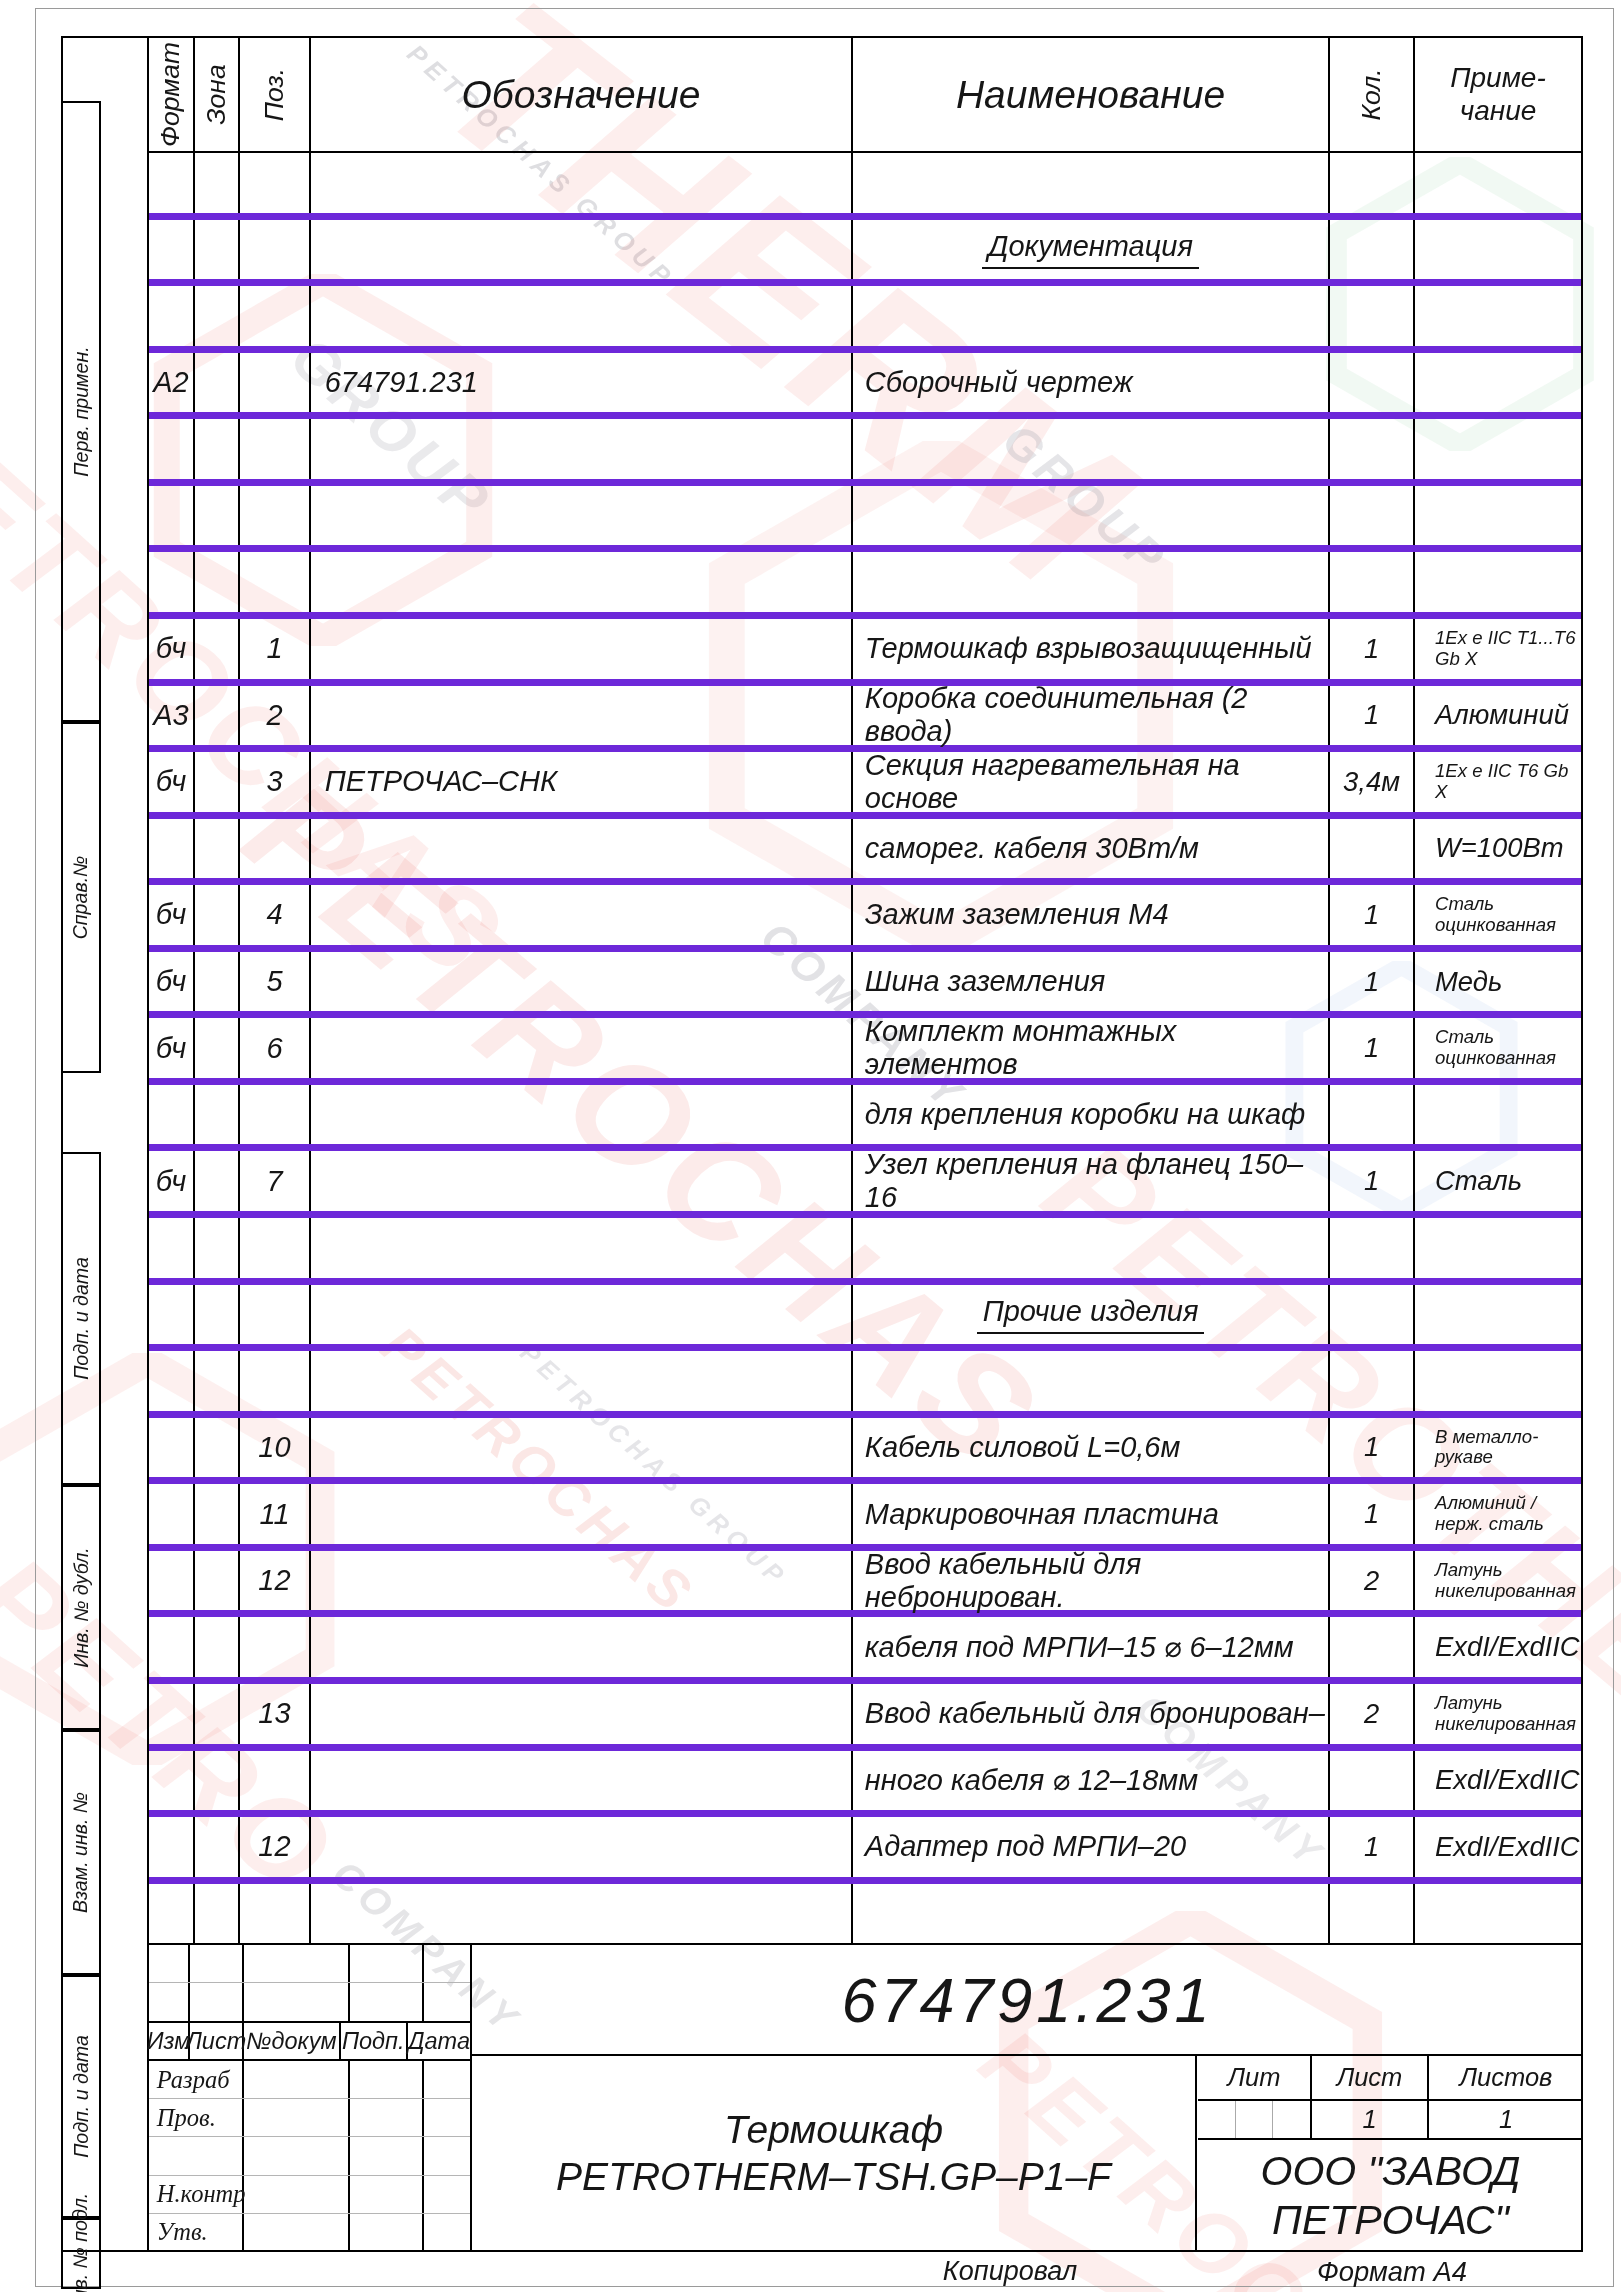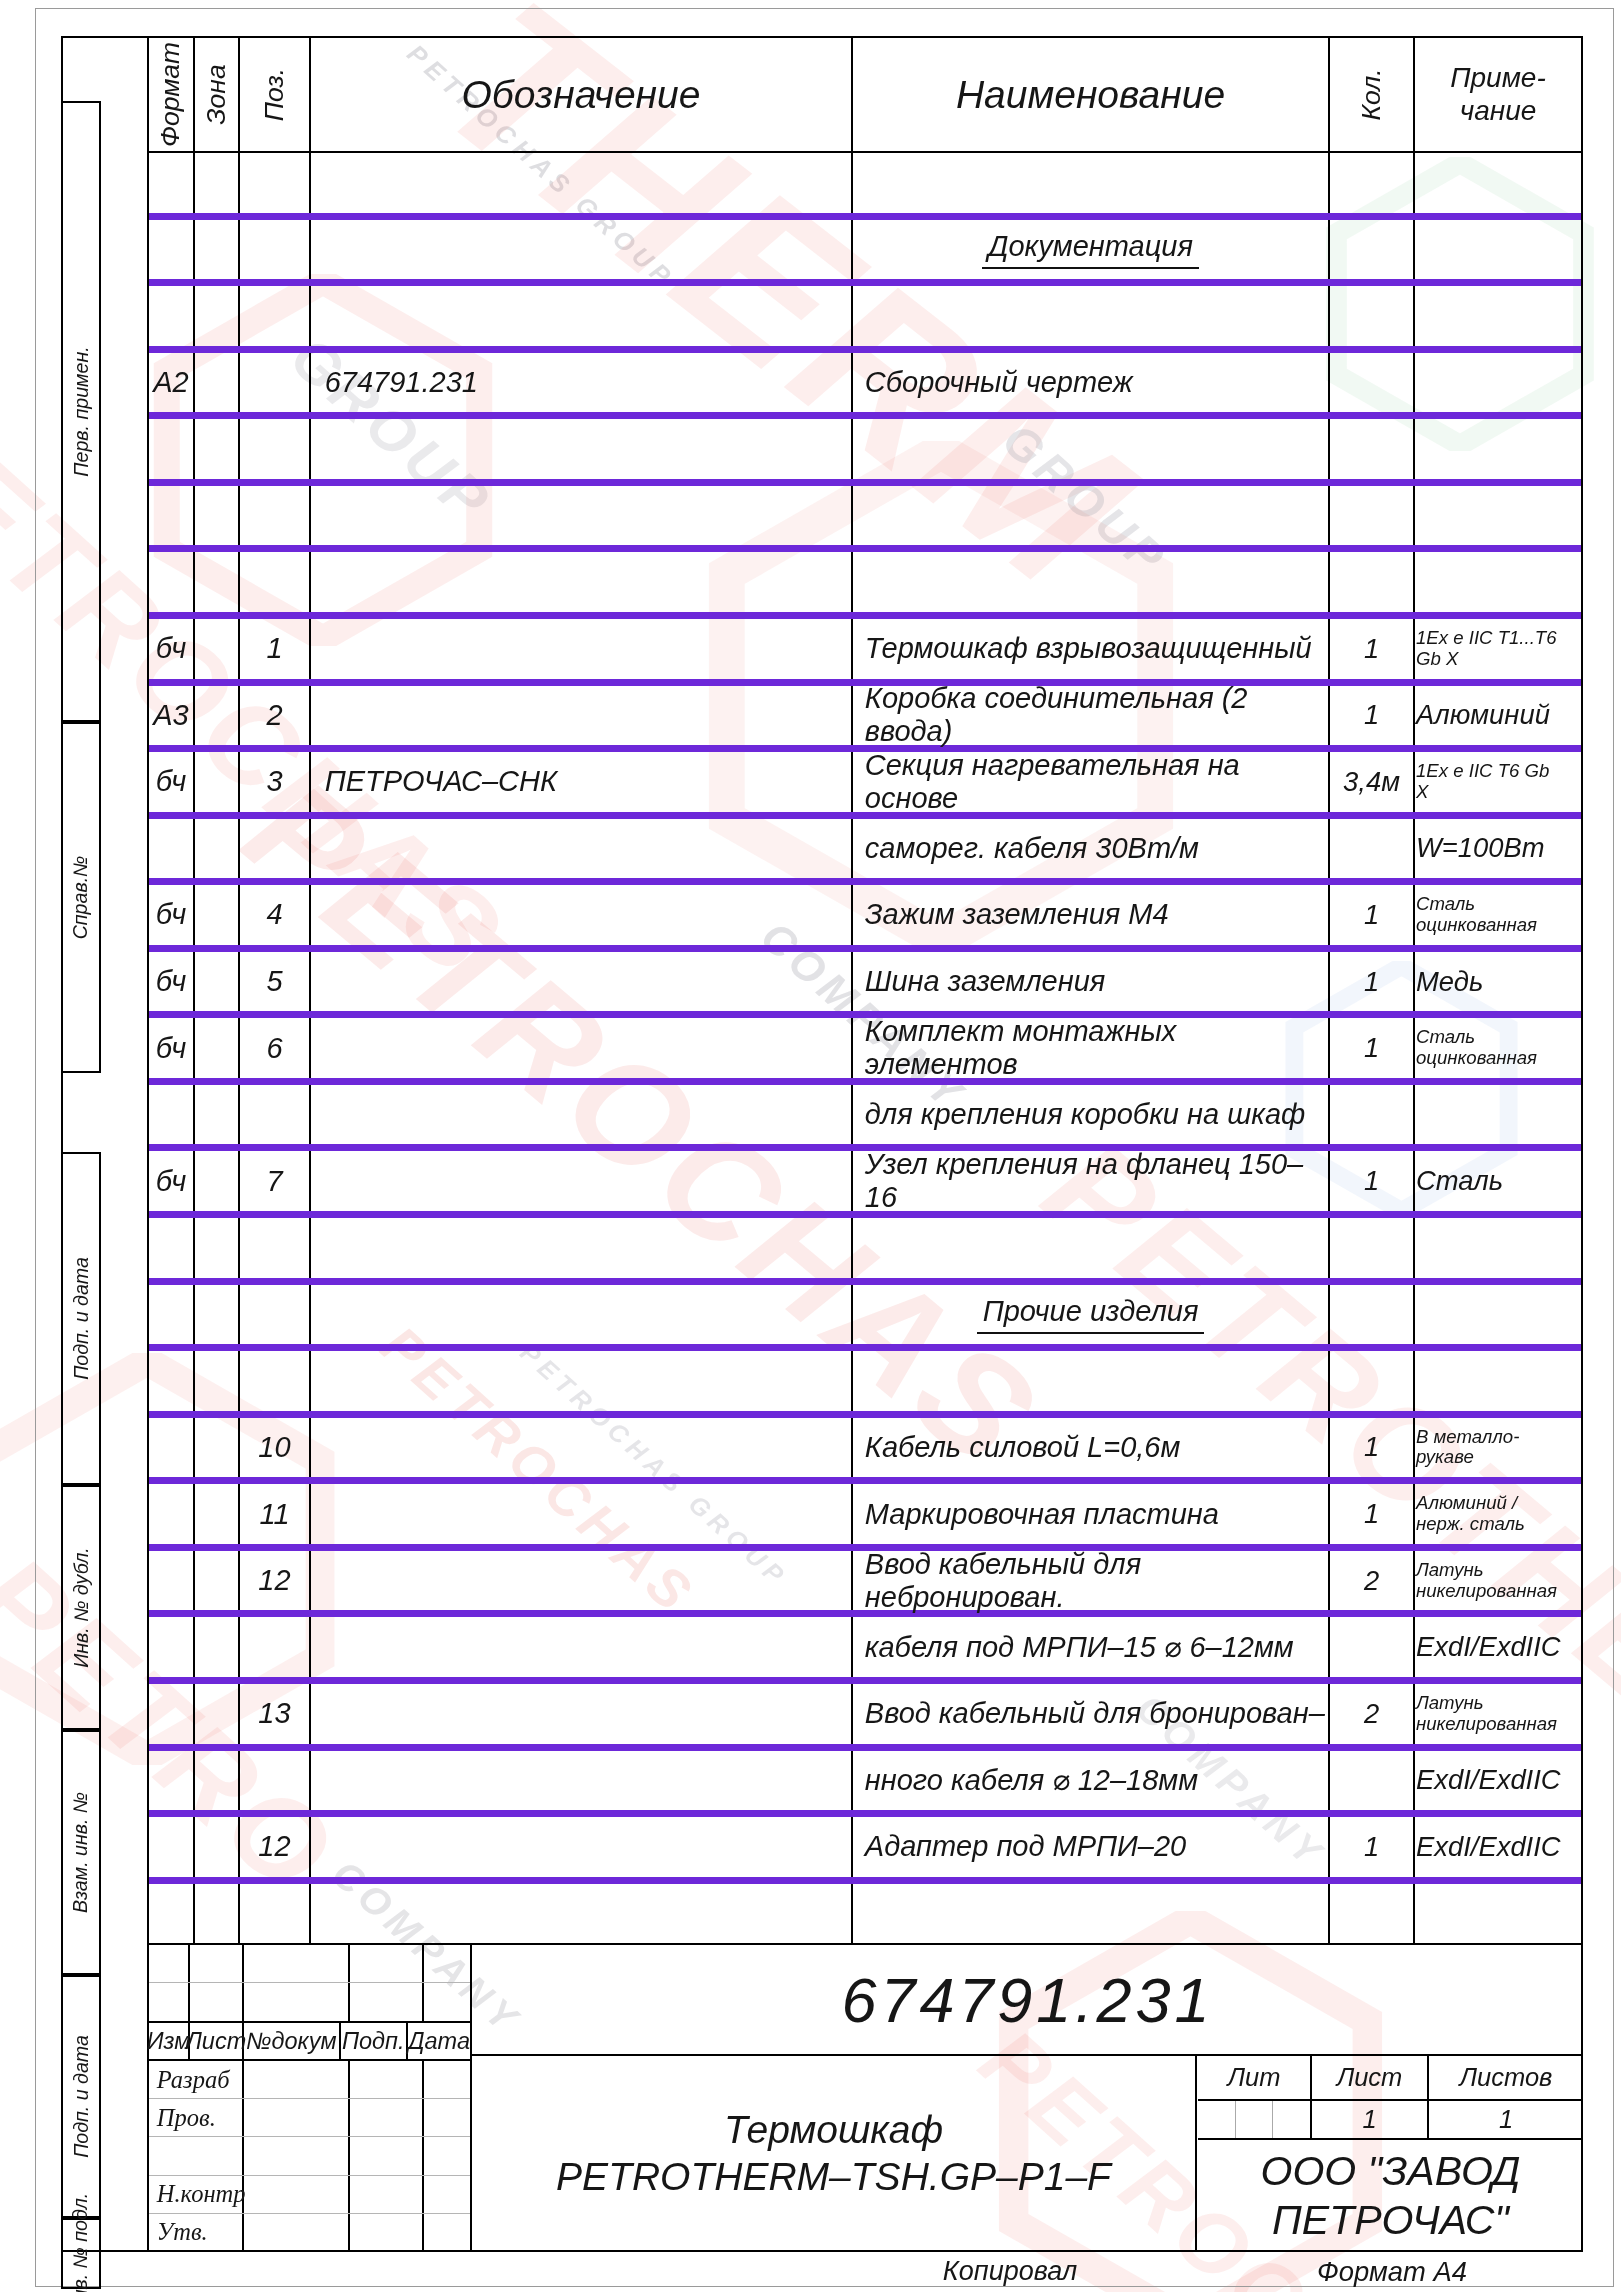--- a/index.html
+++ b/index.html
@@ -34,21 +34,21 @@
   #tbody{flex:1;display:flex;flex-direction:column;}
   .trow{display:flex;flex:1;border-bottom:7px solid #6d28d9;min-height:0;}
   .trow:last-child{border-bottom:none;}
   .cell{border-right:2px solid #000;box-sizing:border-box;display:flex;align-items:center;overflow:visible;}
   .c-format{width:46px;}
   .c-zone{width:45px;}
   .c-pos{width:71px;}
   .c-desig{width:542px;padding-left:13.7px;}
   .c-name{width:477px;padding-left:11.8px;}
   .c-qty{width:85px;}
-  .c-note{flex:1;border-right:none;padding-left:1px;white-space:pre-line;}
+  .c-note{flex:1;border-right:none;padding-left:20px;white-space:pre-line;}
   .ctr{justify-content:center;padding:0;}
   .trow .cell{font-size:29px;}
   .trow .c-qty{font-size:27.4px;}
   .trow .c-note.lg{font-size:27.4px;}
   .trow .c-note.sm{font-size:18.6px;line-height:1.12;}
   .c-name.sec{justify-content:center;padding-left:0;}
   .sec-u{border-bottom:2.9px solid #111;padding:0 5.9px 3.9px 5.9px;}
   
   .thead .cell{align-items:center;justify-content:center;}
   .rot{transform:rotate(-90deg);white-space:nowrap;font-size:26.5px;}

